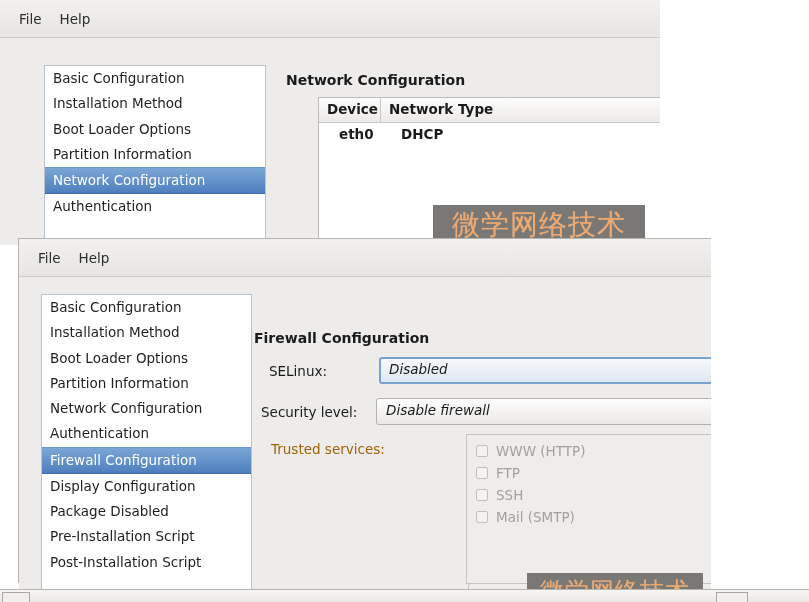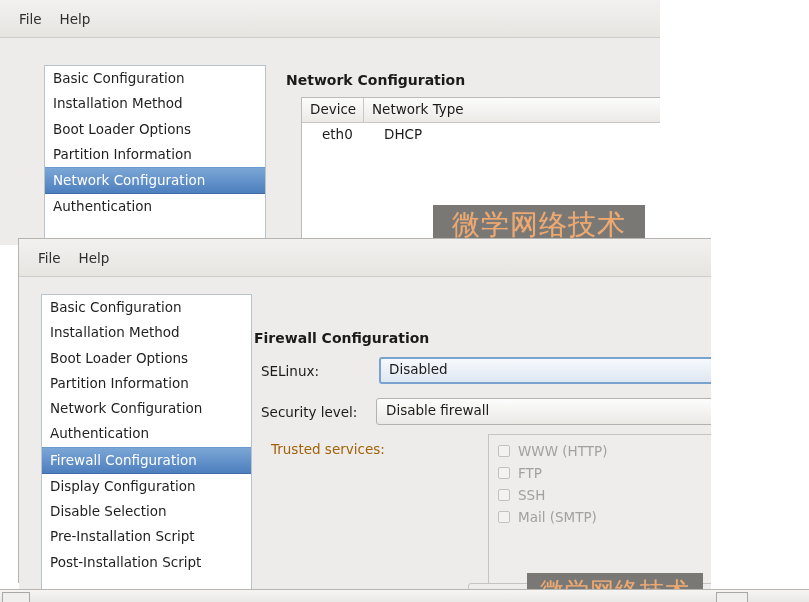--- a/index.html
+++ b/index.html
@@ -122,20 +122,21 @@
     position: absolute;
     box-sizing: border-box;
     background: linear-gradient(to bottom, #fdfdfd 0%, #ebe9e6 100%);
     border: 1px solid #b4b2ae;
     border-radius: 3px;
     font-size: 13.5px;
     color: #1b1b1b;
     padding: 3px 9px;
     white-space: nowrap;
     overflow: hidden;
+    font-style: italic;
   }
   .combo.focused {
     border: 2px solid #7aa2cf;
     padding: 2px 8px;
     background: linear-gradient(to bottom, #f6f9fd 0%, #dfe7f1 100%);
   }
 
   .checkpanel {
     position: absolute;
     background: #eeedeb;
@@ -218,21 +219,21 @@
         <div class="side-item selected">
           <span>Network Configuration</span>
         </div>
         <div class="side-item">
           <span>Authentication</span>
         </div>
       </div>
 
       <div class="panel-title" style="left:286px; top:34px;">Network Configuration</div>
 
-      <div class="tbl" style="left:301px; top:59px; width:360px; height:155px;">
+      <div class="tbl" style="left:318px; top:59px; width:360px; height:155px;font-weight:bold;">
         <div class="tbl-head">
           <div class="th col-device">Device</div>
           <div class="th">Network Type</div>
         </div>
         <div class="tbl-row">
           <div class="td col-device">eth0</div>
           <div class="td">DHCP</div>
         </div>
       </div>
 
@@ -270,45 +271,45 @@
         <div class="side-item">
           <span>Authentication</span>
         </div>
         <div class="side-item selected">
           <span>Firewall Configuration</span>
         </div>
         <div class="side-item">
           <span>Display Configuration</span>
         </div>
         <div class="side-item">
-          <span>Disable Selection</span>
+          <span>Package Disabled</span>
         </div>
         <div class="side-item">
           <span>Pre-Installation Script</span>
         </div>
         <div class="side-item">
           <span>Post-Installation Script</span>
         </div>
       </div>
 
       <div class="panel-title" style="left:235px; top:53px;">Firewall Configuration</div>
 
-      <div class="form-label" style="left:242px; top:86px;">SELinux:</div>
+      <div class="form-label" style="left:250px; top:86px;">SELinux:</div>
       <div class="combo focused" style="left:360px; top:80px; width:340px; height:27px;">
         <span>Disabled</span>
       </div>
 
       <div class="form-label" style="left:242px; top:127px;">Security level:</div>
       <div class="combo" style="left:357px; top:121px; width:343px; height:27px;">
         <span>Disable firewall</span>
       </div>
 
       <div class="form-label disabled" style="left:252px; top:164px;">Trusted services:</div>
 
-      <div class="checkpanel" style="left:469px; top:157px; width:253px; height:150px;">
+      <div class="checkpanel" style="left:447px; top:157px; width:253px; height:150px;">
         <div class="check-row">
           <span class="checkbox"></span>
           <span class="check-label">WWW (HTTP)</span>
         </div>
         <div class="check-row">
           <span class="checkbox"></span>
           <span class="check-label">FTP</span>
         </div>
         <div class="check-row">
           <span class="checkbox"></span>

